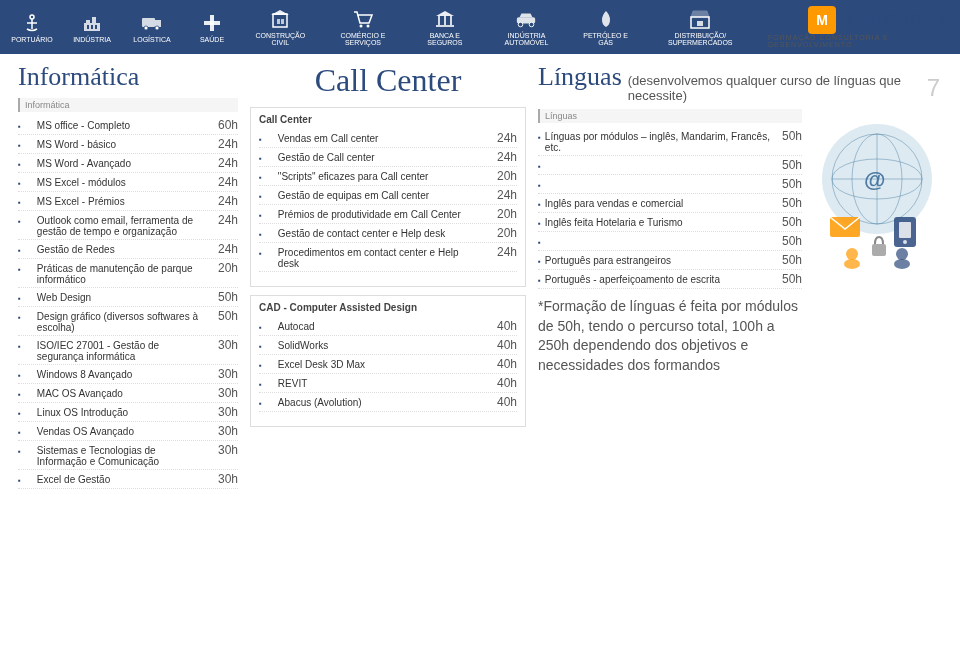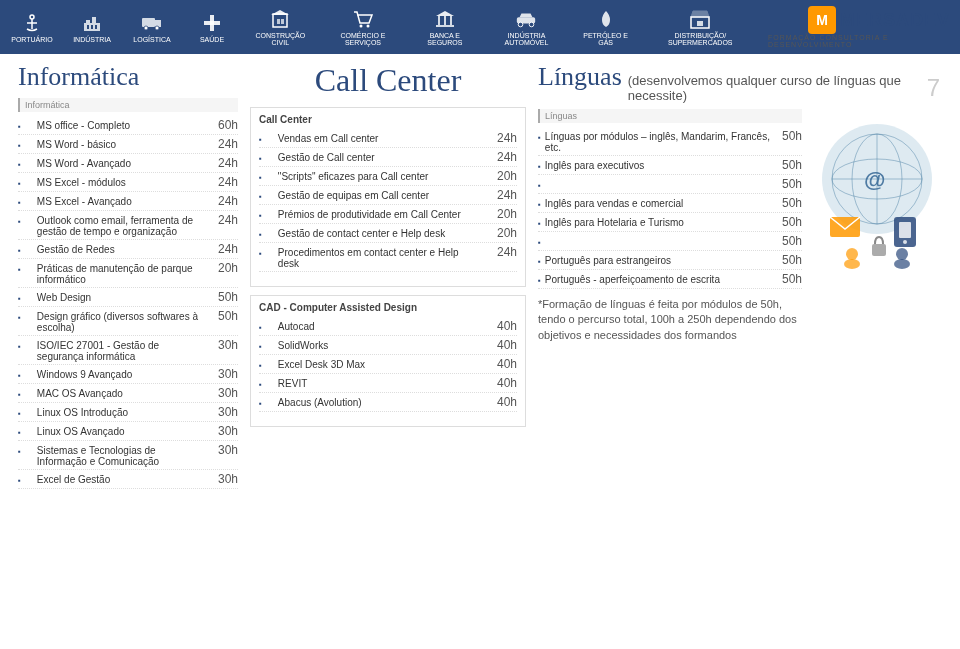--- a/index.html
+++ b/index.html
@@ -192,21 +192,21 @@
       margin-bottom: 8px;
     }
     .section-box-title {
       font-size: 10px;
       font-weight: bold;
       color: #444;
       margin-bottom: 4px;
     }
 
     .linguas-note {
-      font-size: 11px;
+      font-size: 14px;
       color: #555;
       margin-top: 4px;
       line-height: 1.4;
     }
     .linguas-subtitle {
       font-size: 13px;
       color: #555;
       margin-bottom: 6px;
     }
 
@@ -371,21 +371,21 @@
           </li>
           <li>
             <span class="course-name">MS Word - Avançado</span>
             <span class="course-hours">24h</span>
           </li>
           <li>
             <span class="course-name">MS Excel - módulos</span>
             <span class="course-hours">24h</span>
           </li>
           <li>
-            <span class="course-name">MS Excel - Avançado</span>
+            <span class="course-name">MS Excel - Prémios</span>
             <span class="course-hours">24h</span>
           </li>
           <li>
             <span class="course-name">Outlook como email, ferramenta de gestão de tempo e organização</span>
             <span class="course-hours">24h</span>
           </li>
           <li>
             <span class="course-name">Gestão de Redes</span>
             <span class="course-hours">24h</span>
           </li>
@@ -399,33 +399,33 @@
           </li>
           <li>
             <span class="course-name">Design gráfico (diversos softwares à escolha)</span>
             <span class="course-hours">50h</span>
           </li>
           <li>
             <span class="course-name">ISO/IEC 27001 - Gestão de segurança informática</span>
             <span class="course-hours">30h</span>
           </li>
           <li>
-            <span class="course-name">Windows 9 Avançado</span>
+            <span class="course-name">Windows 8 Avançado</span>
             <span class="course-hours">30h</span>
           </li>
           <li>
             <span class="course-name">MAC OS Avançado</span>
             <span class="course-hours">30h</span>
           </li>
           <li>
             <span class="course-name">Linux OS Introdução</span>
             <span class="course-hours">30h</span>
           </li>
           <li>
-            <span class="course-name">Linux OS Avançado</span>
+            <span class="course-name">Vendas OS Avançado</span>
             <span class="course-hours">30h</span>
           </li>
           <li>
             <span class="course-name">Sistemas e Tecnologias de Informação e Comunicação</span>
             <span class="course-hours">30h</span>
           </li>
           <li>
             <span class="course-name">Excel de Gestão</span>
             <span class="course-hours">30h</span>
           </li>
@@ -501,32 +501,31 @@
       </div>
       <div class="col-linguas-inner">
         <div class="linguas-text-col">
           <div class="informatica-breadcrumb">Línguas</div>
           <ul class="linguas-list">
           <li>
                 <span class="course-name">Línguas por módulos – inglês, Mandarim, Francês, etc.</span>
                 <span class="course-hours">50h</span>
               </li>
               <li>
-                <span class="course-name">Inglês para executivos</span>
                 <span class="course-hours">50h</span>
               </li>
               <li>
                 <span class="course-hours">50h</span>
               </li>
               <li>
                 <span class="course-name">Inglês para vendas e comercial</span>
                 <span class="course-hours">50h</span>
               </li>
               <li>
-                <span class="course-name">Inglês para Hotelaria e Turismo</span>
+                <span class="course-name">Inglês feita Hotelaria e Turismo</span>
                 <span class="course-hours">50h</span>
               </li>
               <li>
                 <span class="course-hours">50h</span>
               </li>
               <li>
                 <span class="course-name">Português para estrangeiros</span>
                 <span class="course-hours">50h</span>
               </li>
               <li>

